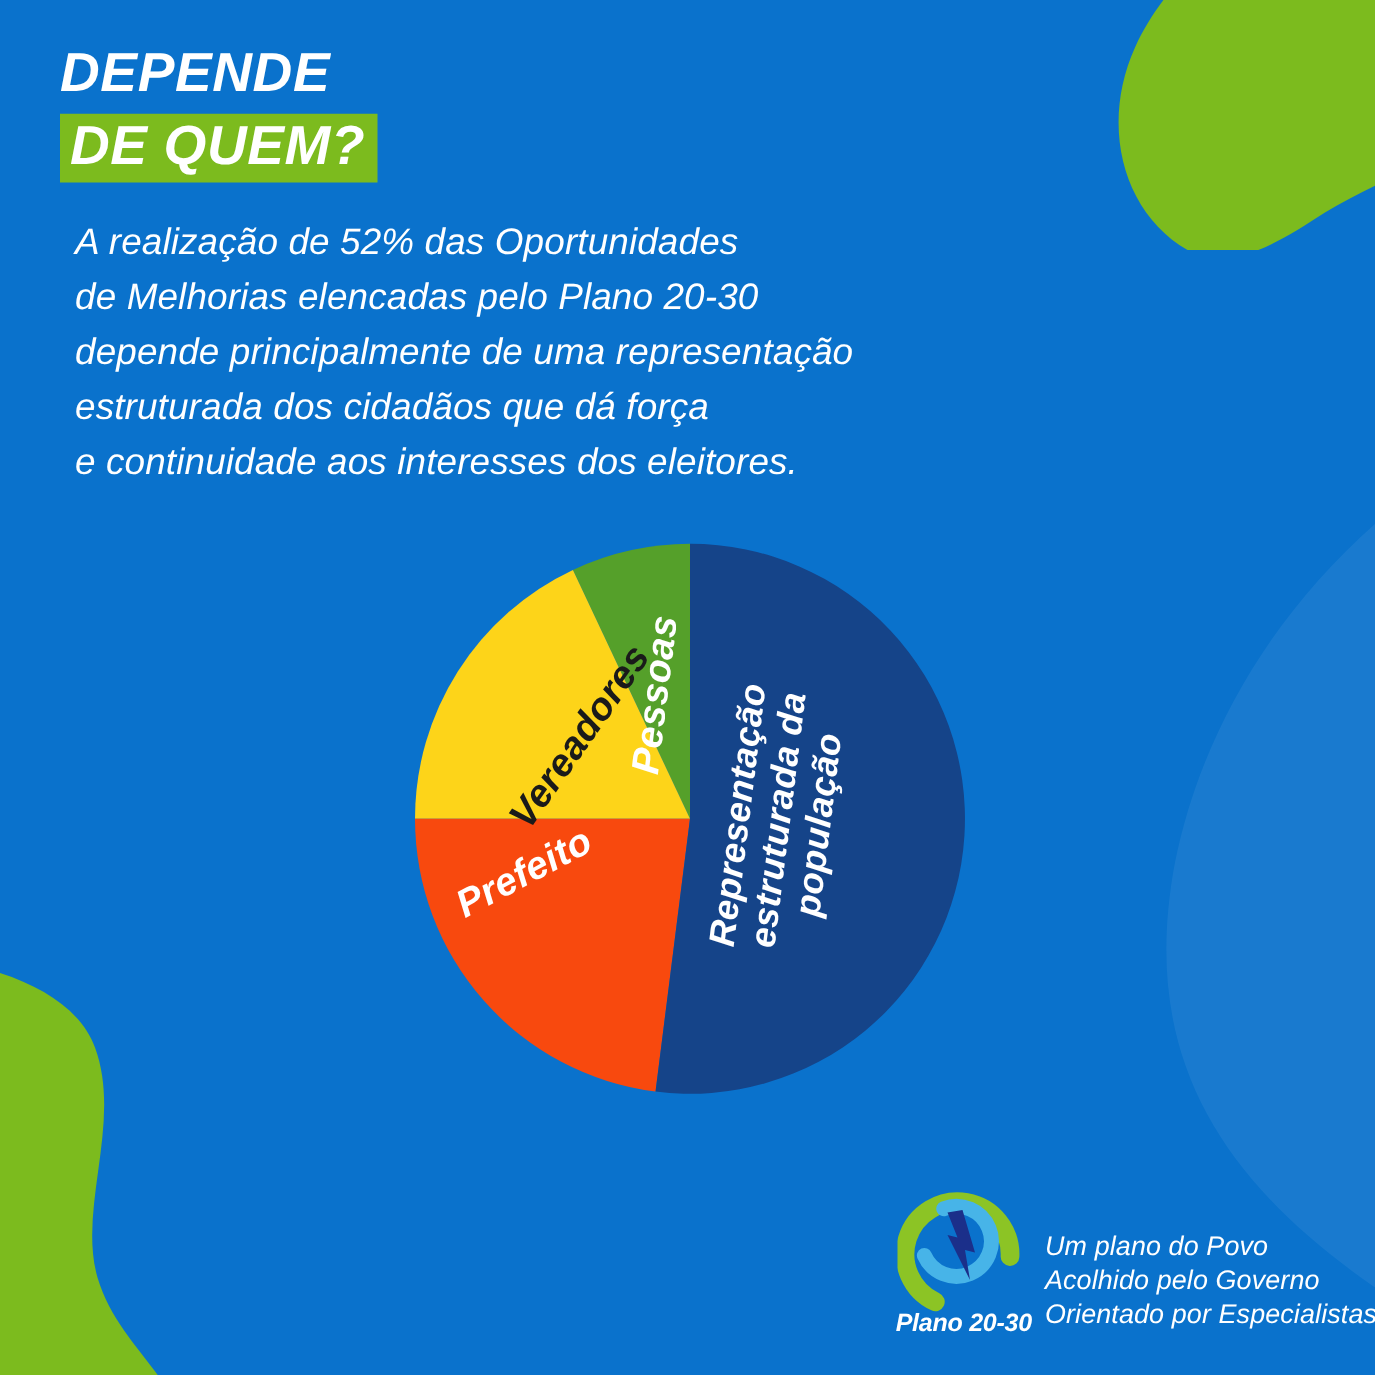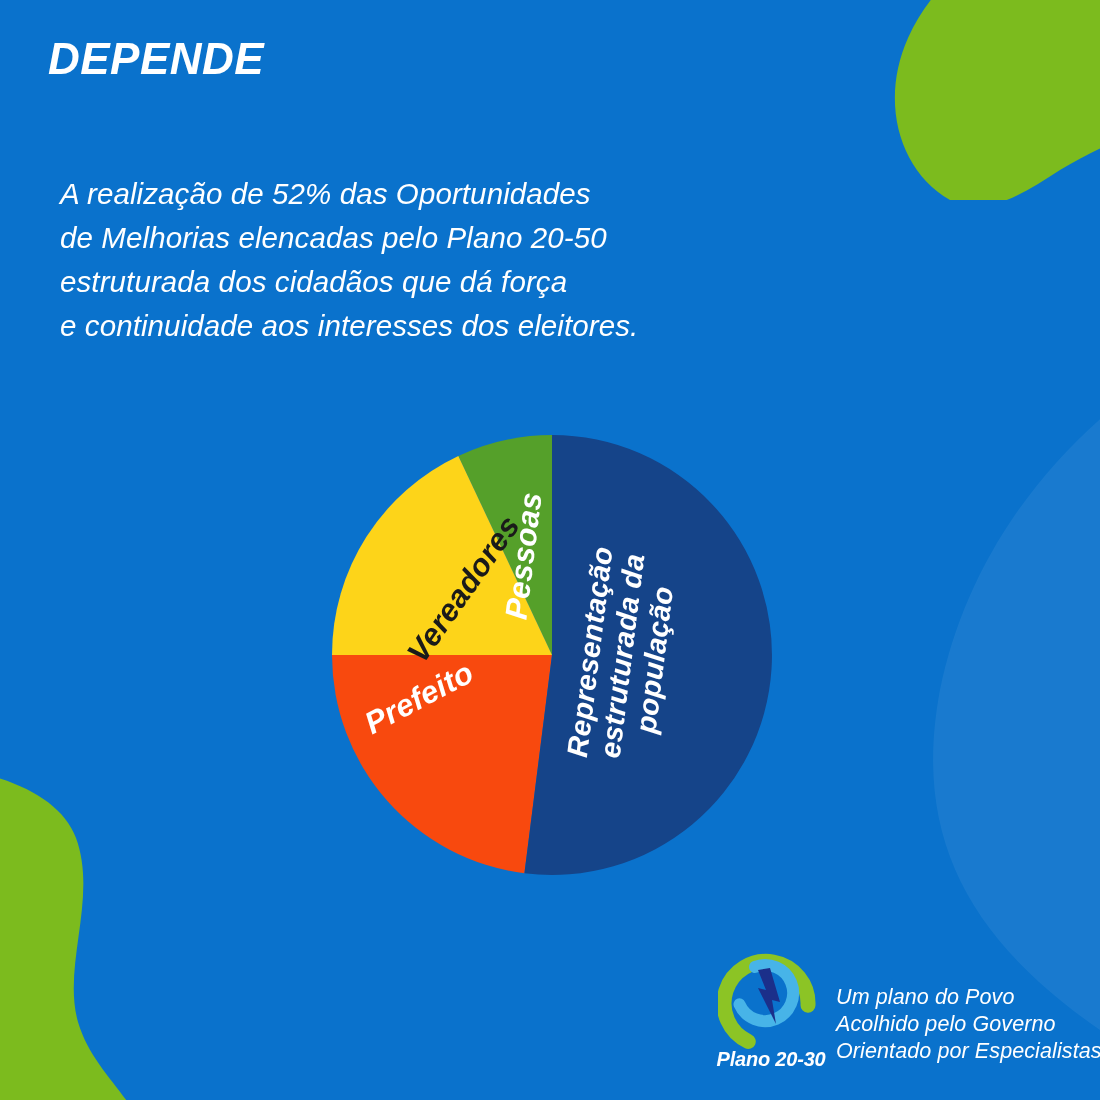--- a/index.html
+++ b/index.html
@@ -171,25 +171,27 @@
              C300,252 250,270 200,300 C160,326 124,348 90,330 Z" fill="#7cbb1e"></path>
   </svg>
 
   <svg class="blob blob-bl" viewBox="0 0 300 380" aria-hidden="true">
     <path d="M-40,0 C60,-16 165,10 186,68 C208,128 172,196 188,252 C204,306 252,330 258,380
              L-40,380 Z" fill="#7cbb1e"></path>
   </svg>
 
   <div class="headline">
     <span class="headline-1">DEPENDE</span>
+    <span class="headline-2">DE QUEM?</span>
   </div>
 
   <div class="body-copy">
     <span class="line">A realização de 52% das Oportunidades</span>
-    <span class="line">de Melhorias elencadas pelo Plano 20-50</span>
+    <span class="line">de Melhorias elencadas pelo Plano 20-30</span>
+    <span class="line">depende principalmente de uma representação</span>
     <span class="line">estruturada dos cidadãos que dá força</span>
     <span class="line">e continuidade aos interesses dos eleitores.</span>
   </div>
 
   <div class="chart-wrap">
     <svg id="pie-svg" viewBox="0 0 440 440" width="440" height="440">
         <path d="M 220 220 L 220.00 0.00 A 220 220 0 0 0 126.33 20.94 Z" fill="#55a02a"></path>
         <path d="M 220 220 L 126.33 20.94 A 220 220 0 0 0 0.00 220.00 Z" fill="#fdd419"></path>
         <path d="M 220 220 L 0.00 220.00 A 220 220 0 0 0 192.43 438.27 Z" fill="#f8490e"></path>
         <path d="M 220 220 L 192.43 438.27 A 220 220 0 1 0 220.00 0.00 Z" fill="#154489"></path>

